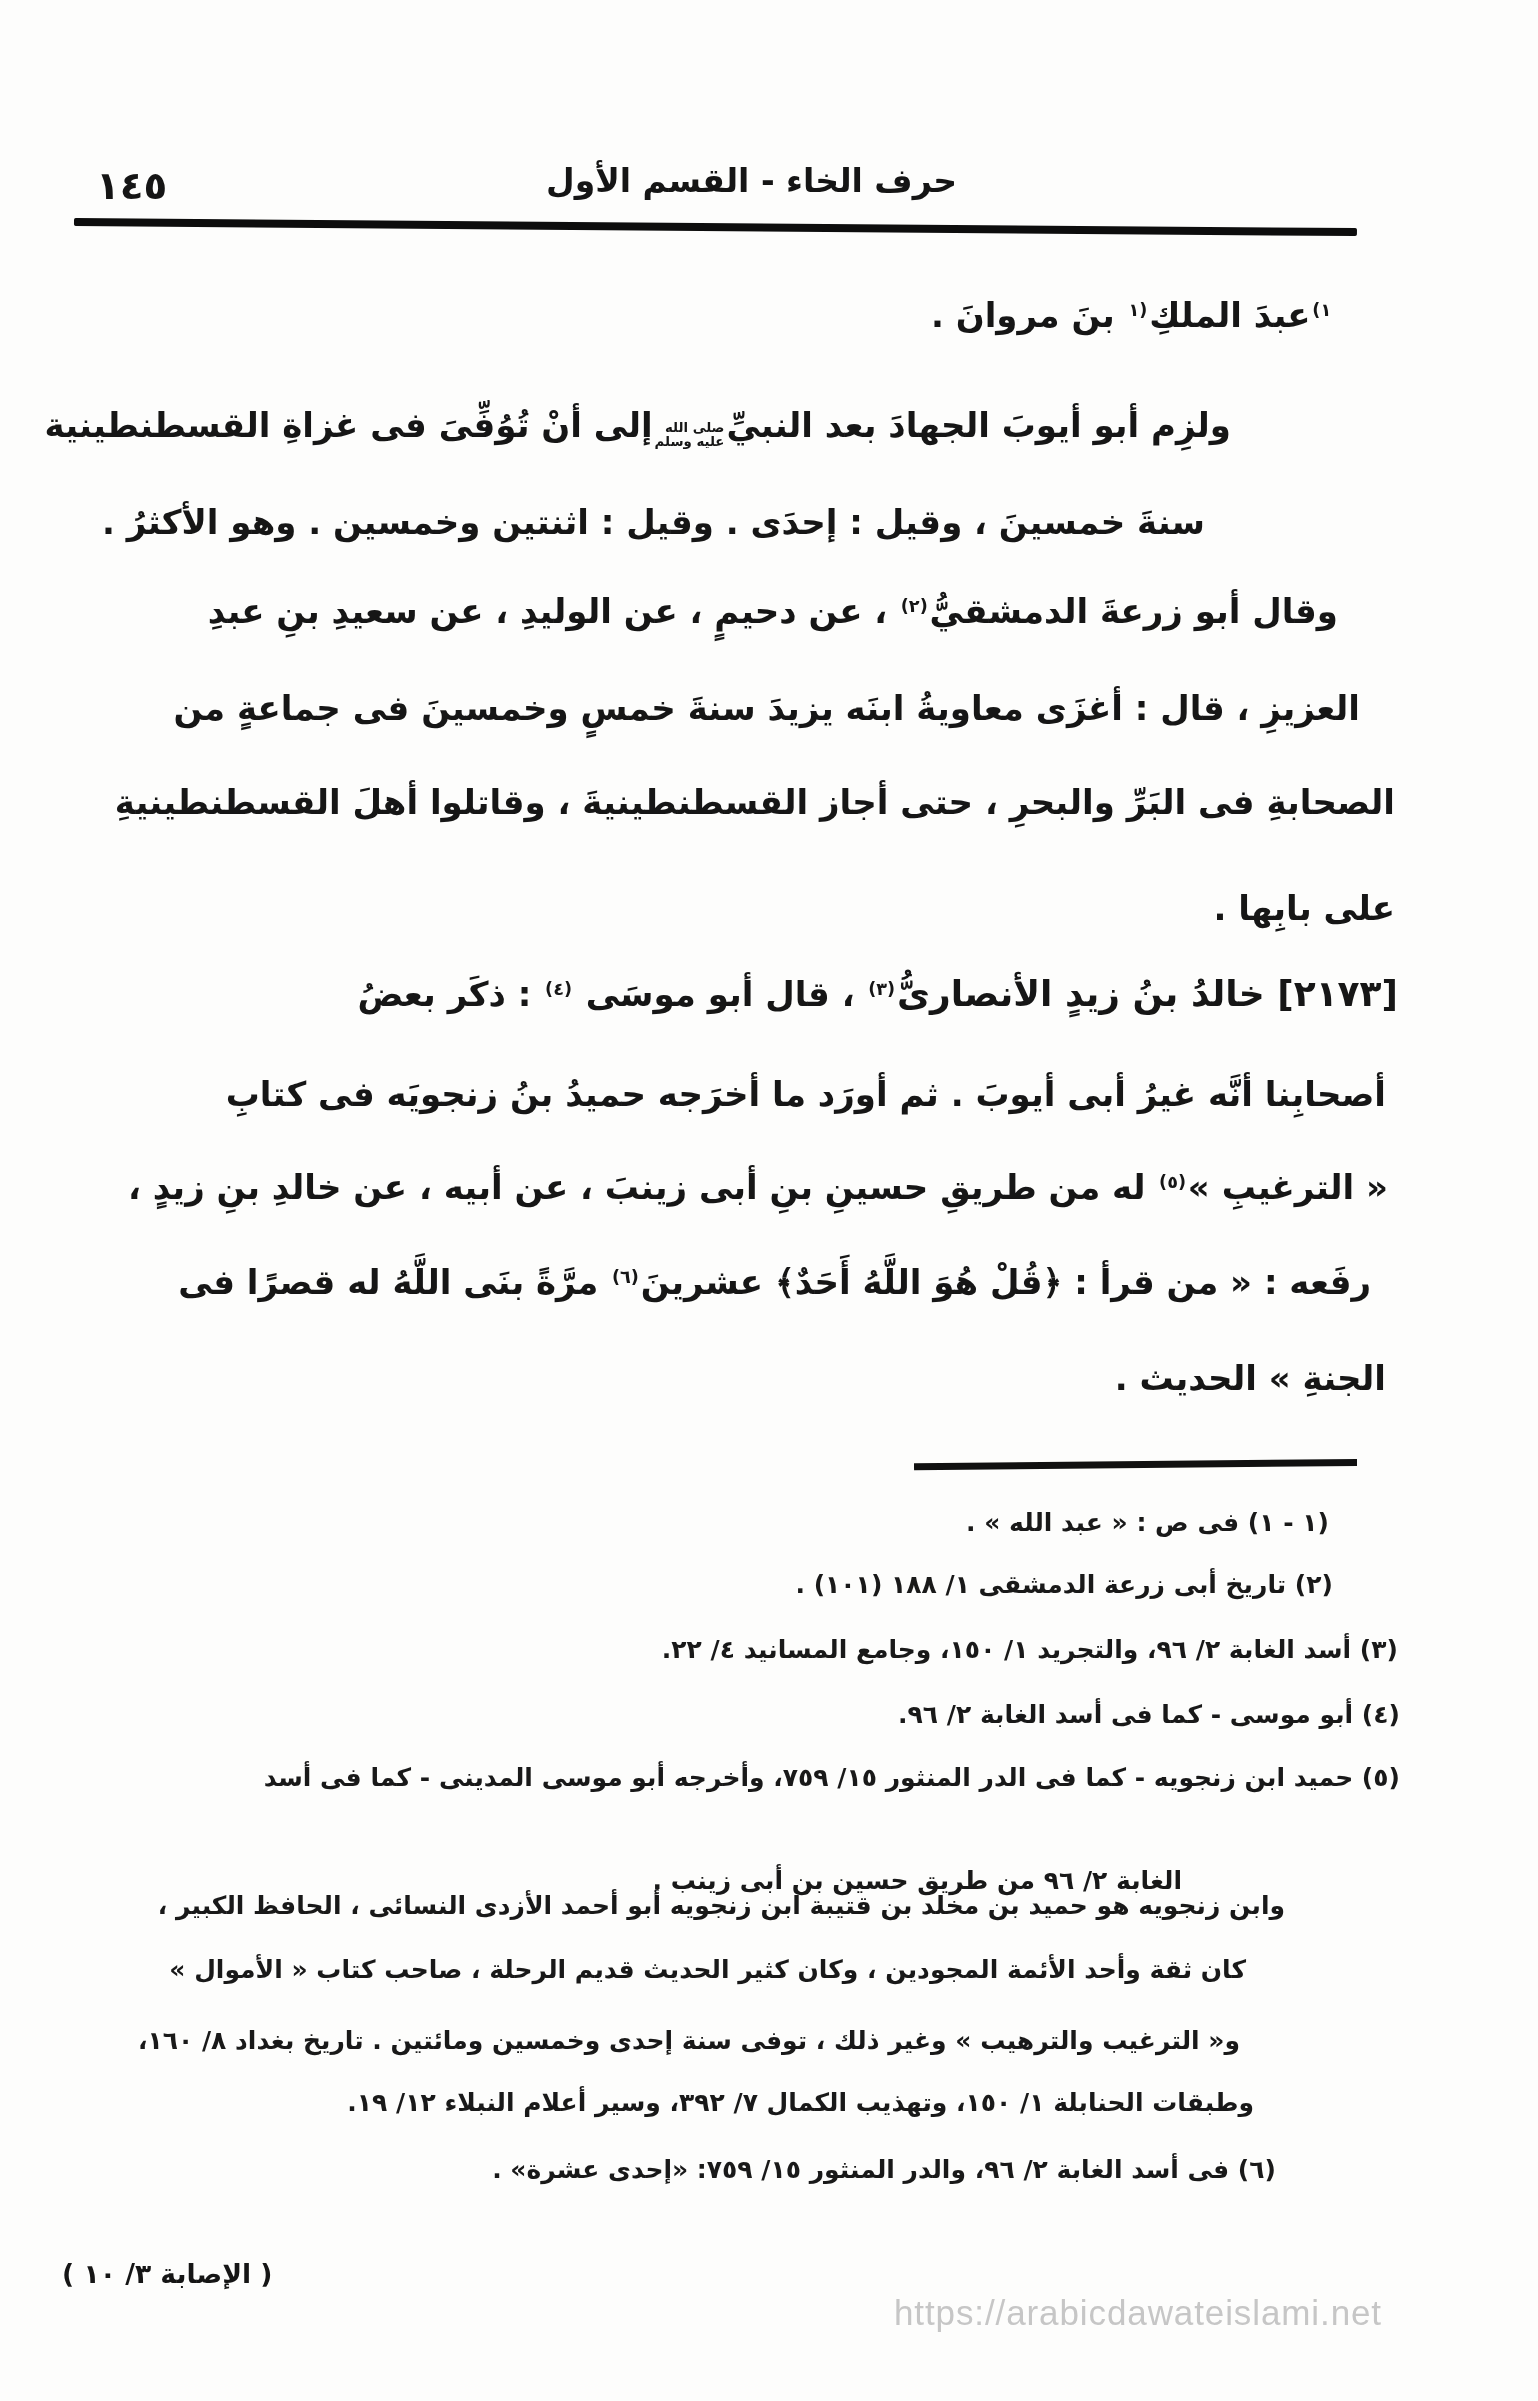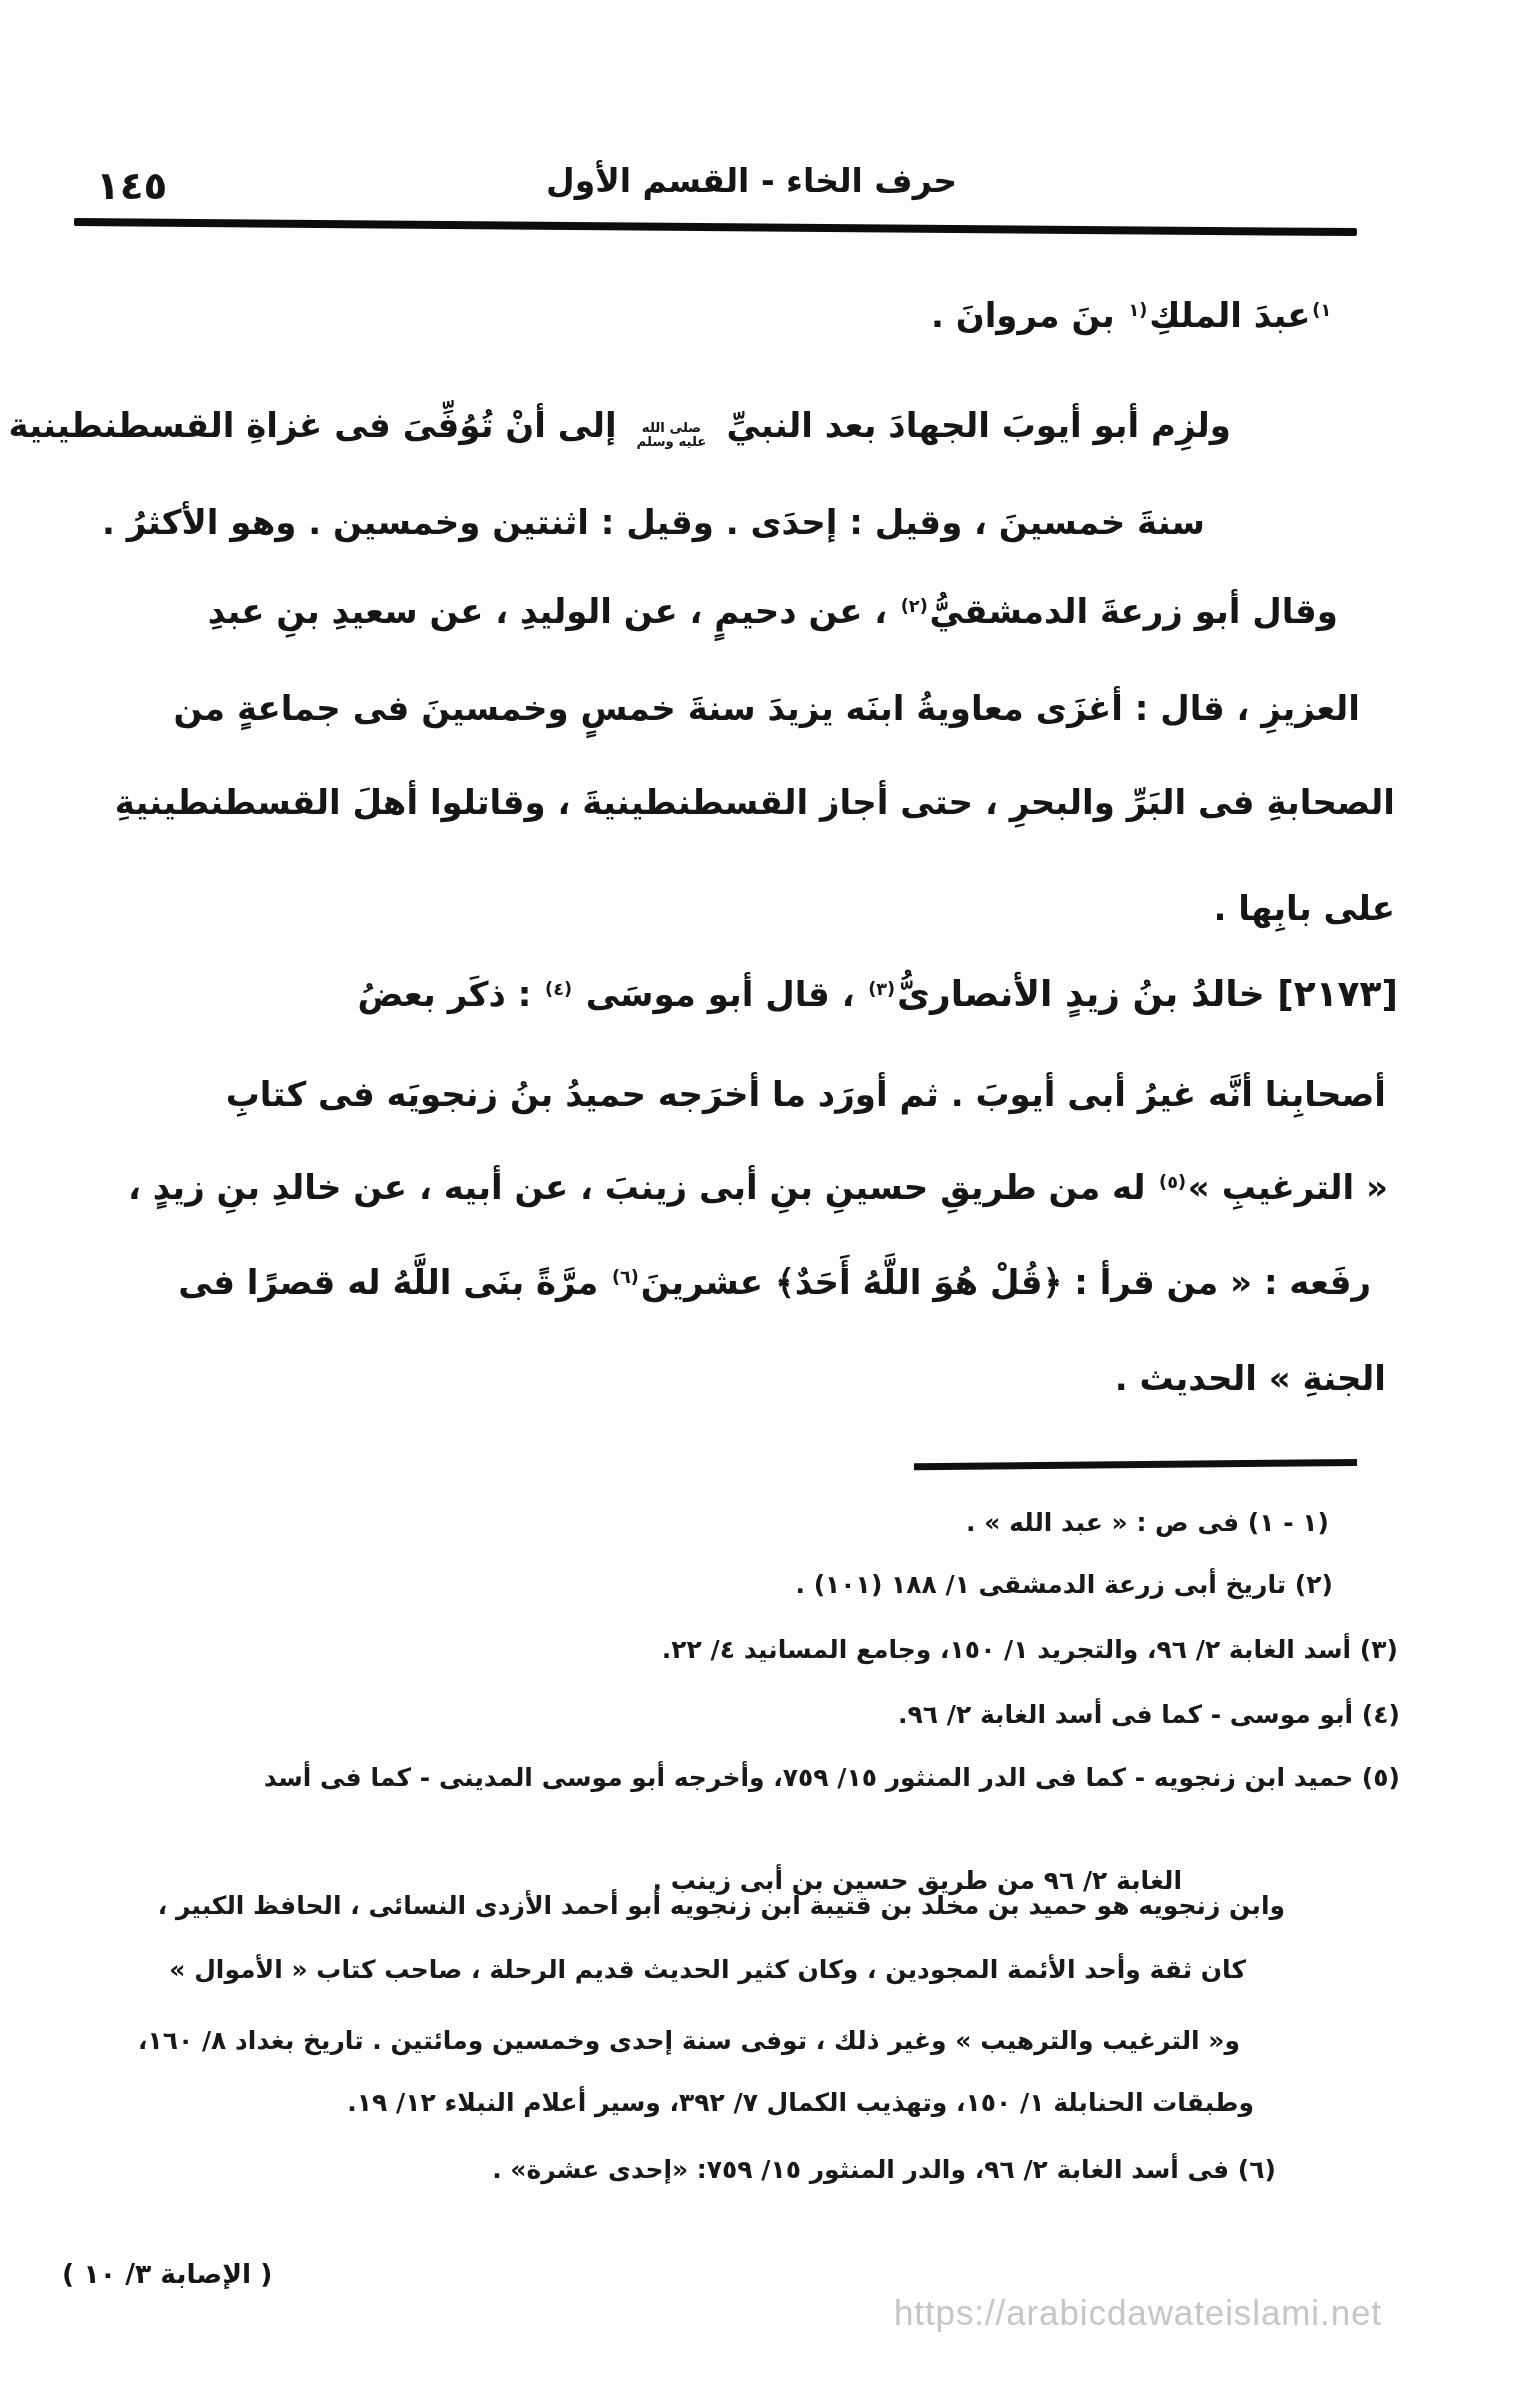--- a/index.html
+++ b/index.html
@@ -32,21 +32,21 @@
     font-size:34px; font-weight:700; line-height:1.45; color:#161616;
   }
   .sup{
     font-size:0.52em; position:relative; top:-0.62em;
     unicode-bidi:plaintext; padding:0 1.8px;
   }
   .entry-name{ font-size:36px; font-weight:700; }
   .saw{
     display:inline-block; vertical-align:-8.9px;
     font-size:13.3px; line-height:14px; font-weight:700;
-    text-align:center; margin:0 20px;
+    text-align:right; margin:0 2px;
   }
   .saw span{display:block;}
   
   .footnote-divider{
     position:absolute; left:914px; top:1459px; width:443px; height:7px;
     background:#101010; transform:rotate(-0.55deg); transform-origin:right center;
   }
   .fline{
     position:absolute; direction:rtl; white-space:nowrap;
     font-size:25px; font-weight:700; color:#191919;

